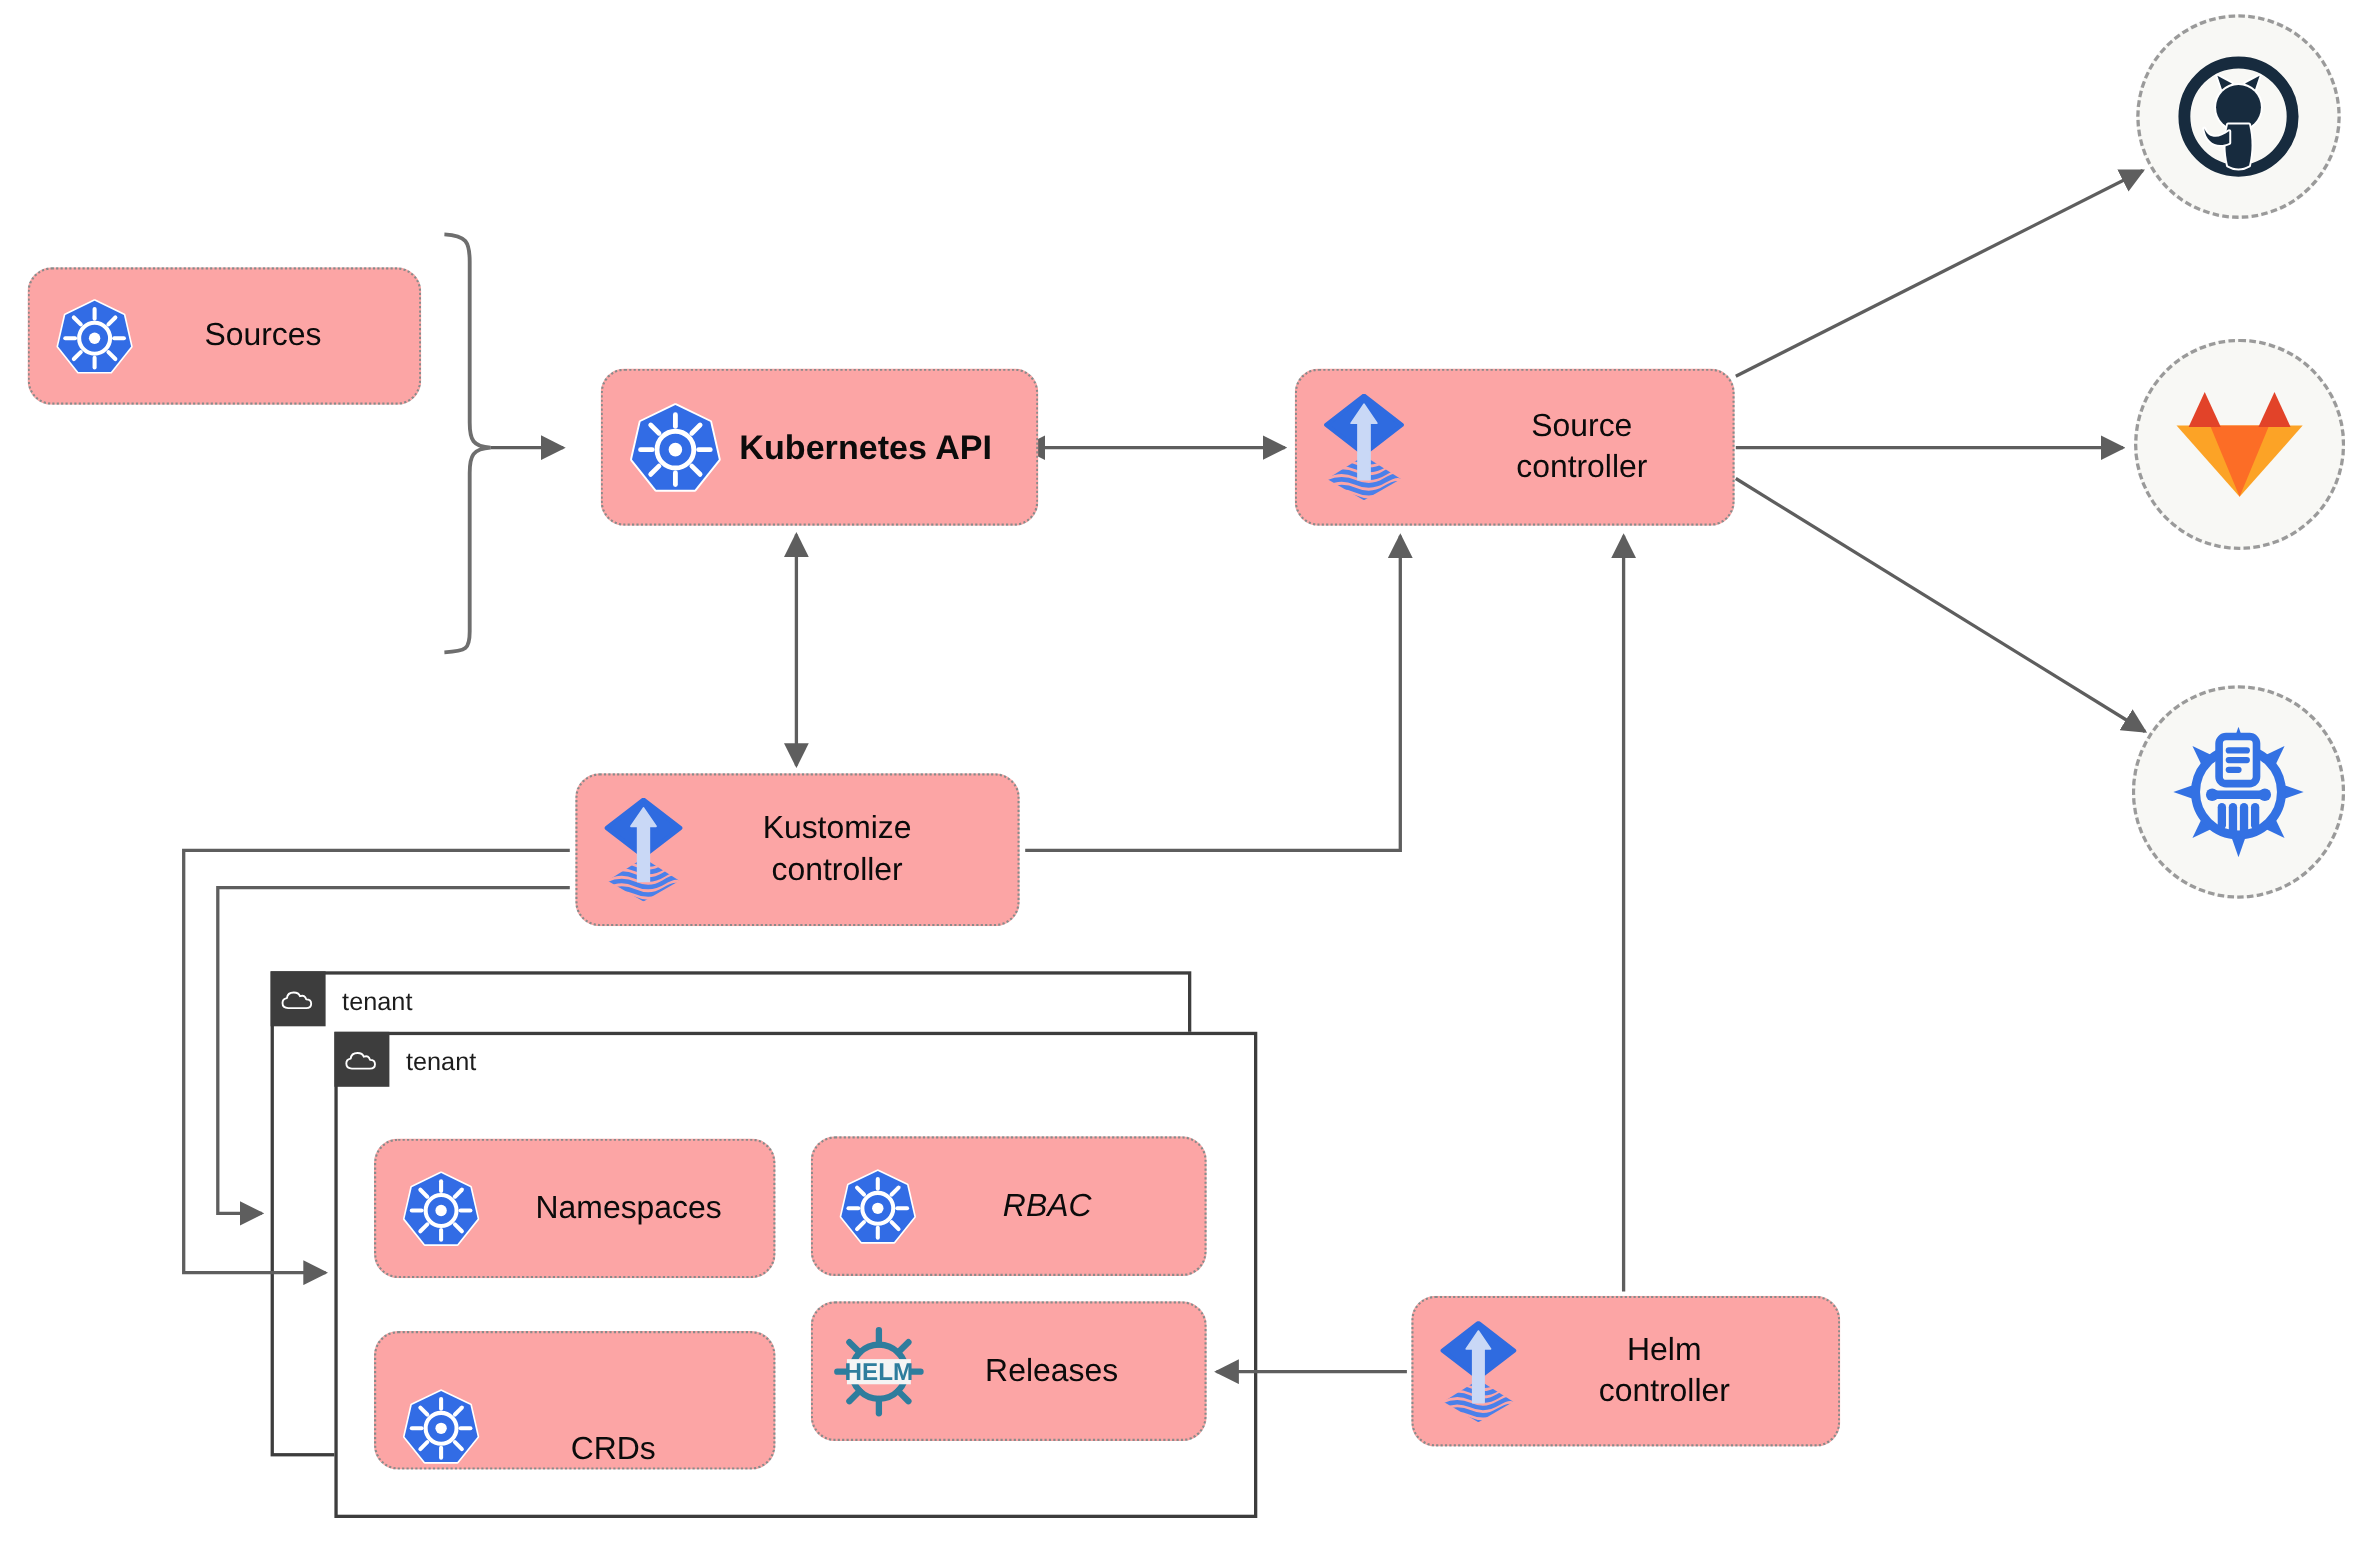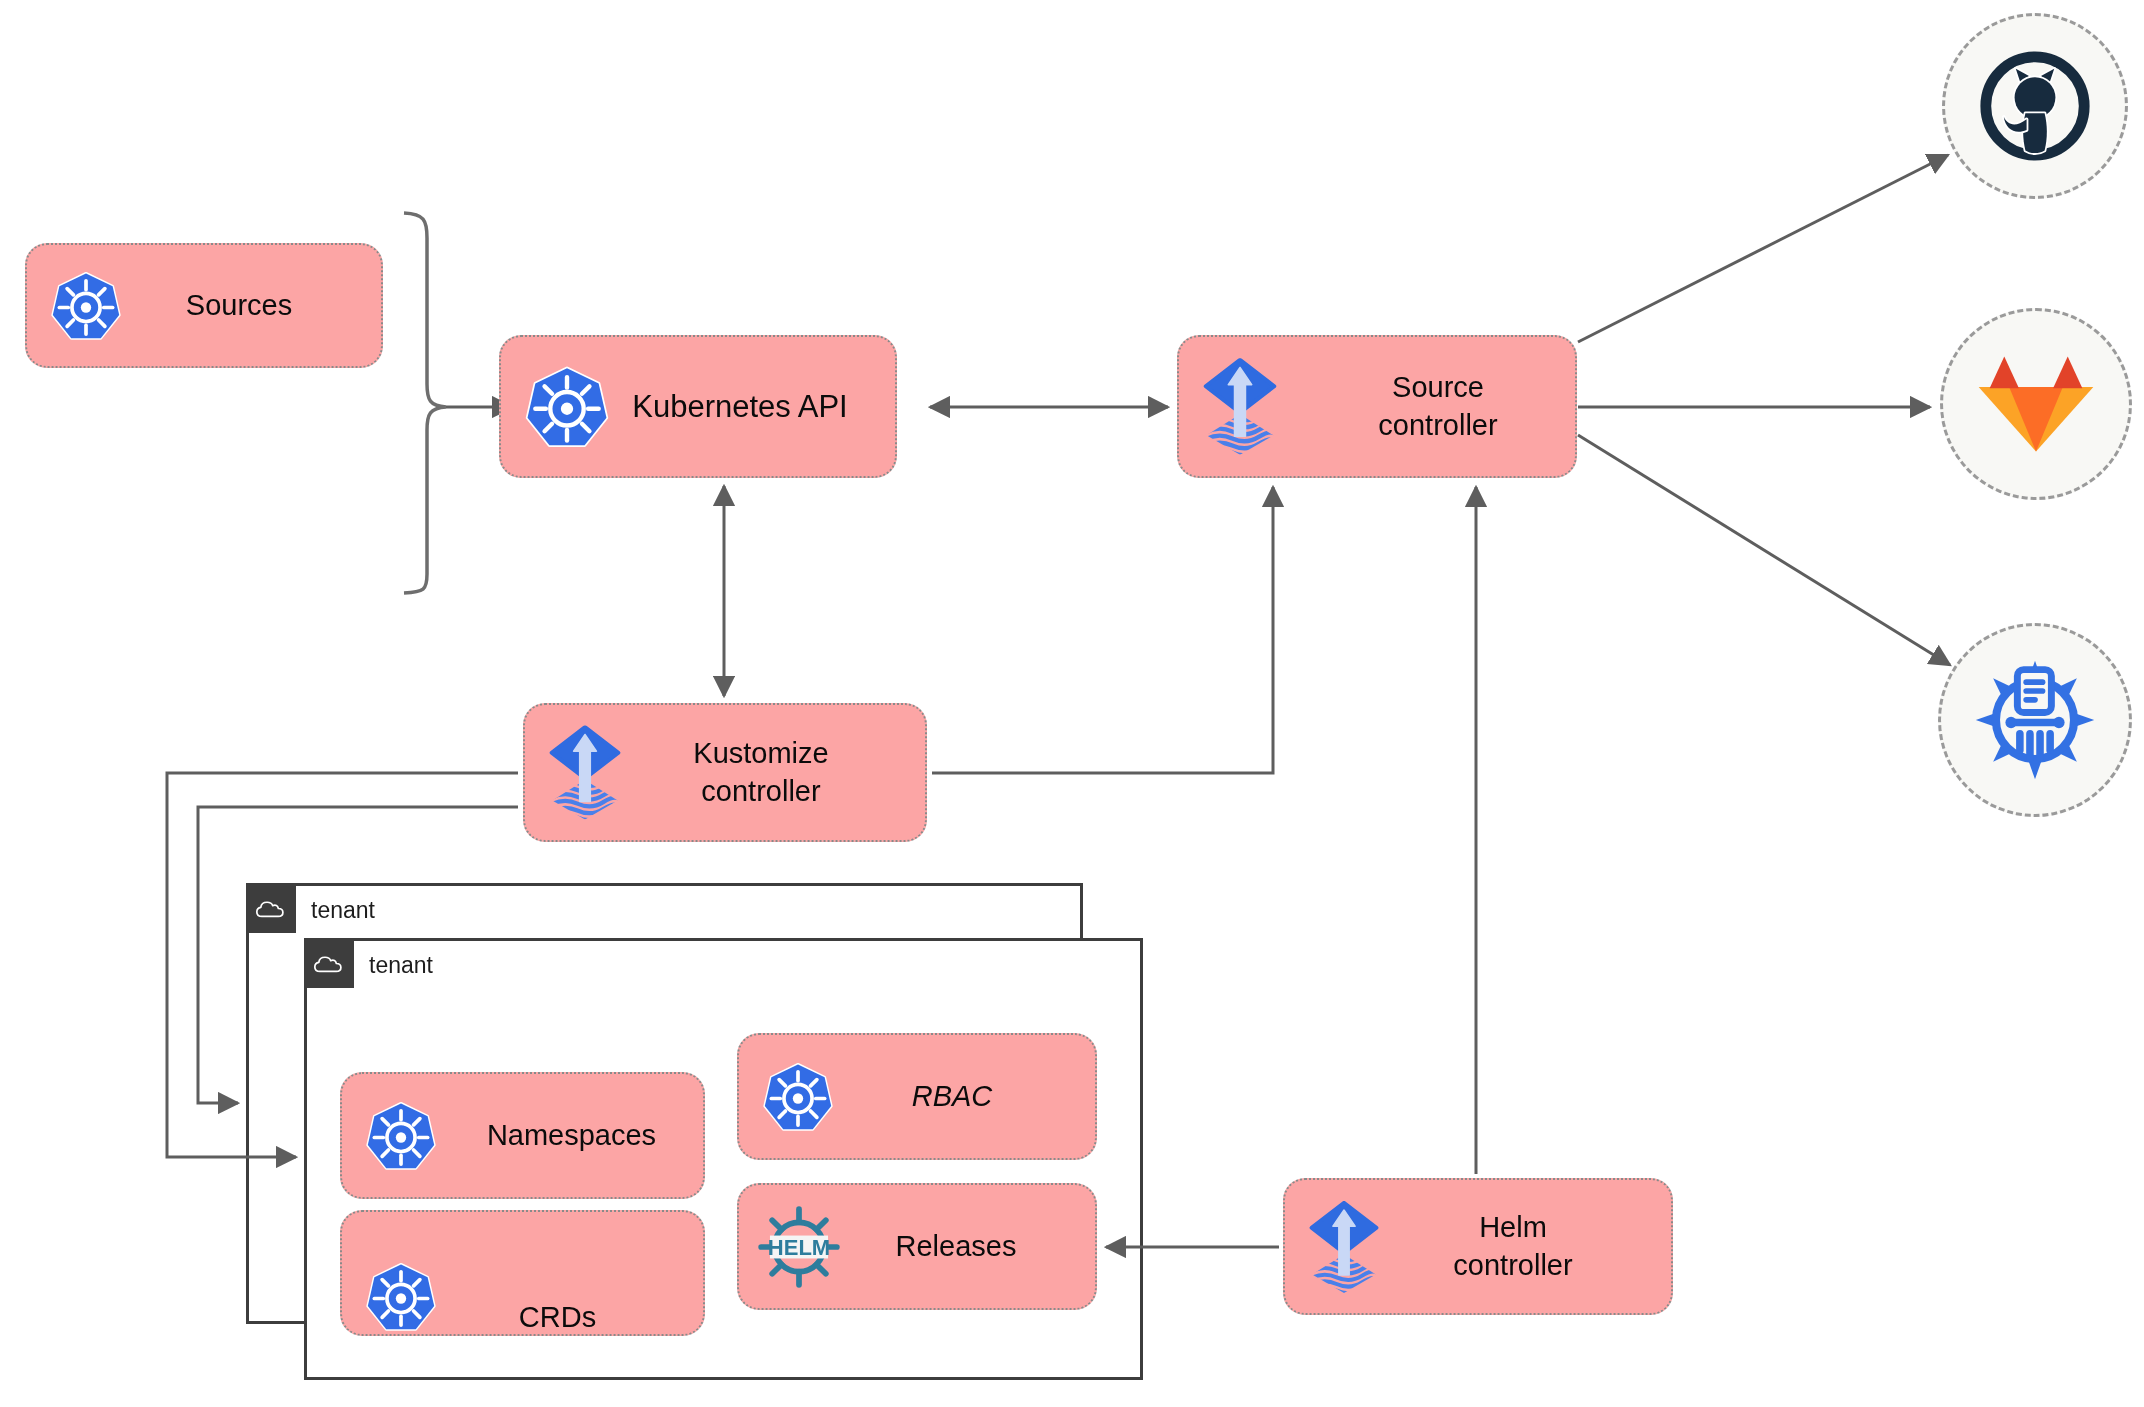--- a/index.html
+++ b/index.html
@@ -118,21 +118,21 @@
   <div class="node" style="left:25px;top:243px;width:358px;height:125px;">
     <span class="ic">
       <svg width="74" height="74" viewBox="0 0 100 100">
           <use href="#sym-k8s"></use>
         </svg>
     </span>
     <span class="lbl">Sources</span>
   </div>
 
 
-  <div class="node" style="left:499px;top:335px;width:398px;height:143px;">
+  <div class="node" style="left:546px;top:335px;width:398px;height:143px;font-weight:bold;">
     <span class="ic">
       <svg width="88" height="88" viewBox="0 0 100 100">
           <use href="#sym-k8s"></use>
         </svg>
     </span>
     <span class="lbl big">Kubernetes API</span>
   </div>
 
   <div class="node" style="left:1177px;top:335px;width:400px;height:143px;gap:48px;">
     <span class="ic">
@@ -163,21 +163,21 @@
       <svg width="74" height="92" viewBox="0 0 100 124">
           <use href="#sym-flux"></use>
         </svg>
     </span>
     <span class="lbl">
       <div class="l">Helm</div>
       <div class="l">controller</div>
     </span>
   </div>
 
-  <div class="node" style="left:340px;top:1072px;width:365px;height:127px;gap:28px;">
+  <div class="node" style="left:340px;top:1035px;width:365px;height:127px;gap:28px;">
     <span class="ic">
       <svg width="74" height="74" viewBox="0 0 100 100">
           <use href="#sym-k8s"></use>
         </svg>
     </span>
     <span class="lbl">Namespaces</span>
   </div>
 
   <div class="node" style="left:737px;top:1033px;width:360px;height:127px;font-style:italic;">
     <span class="ic">

